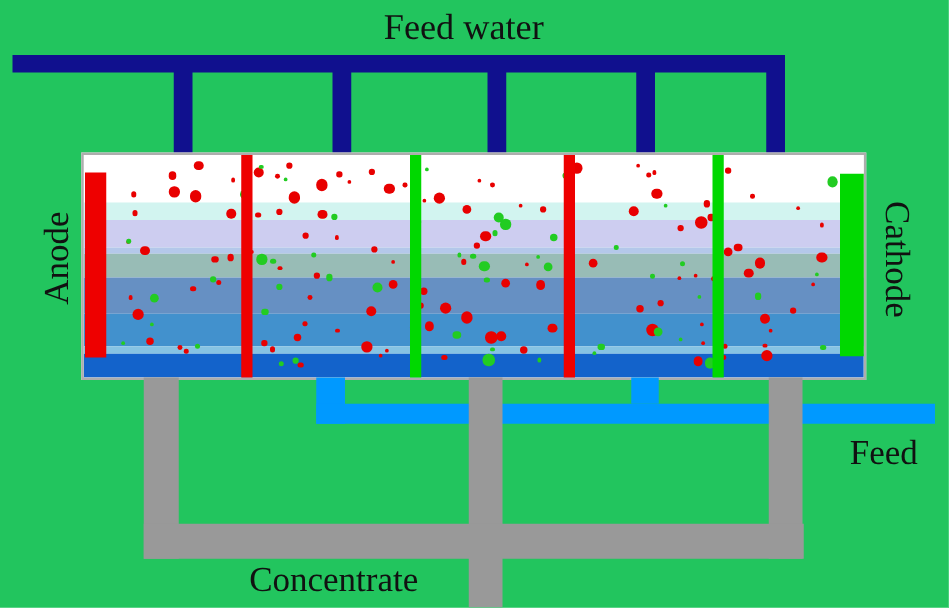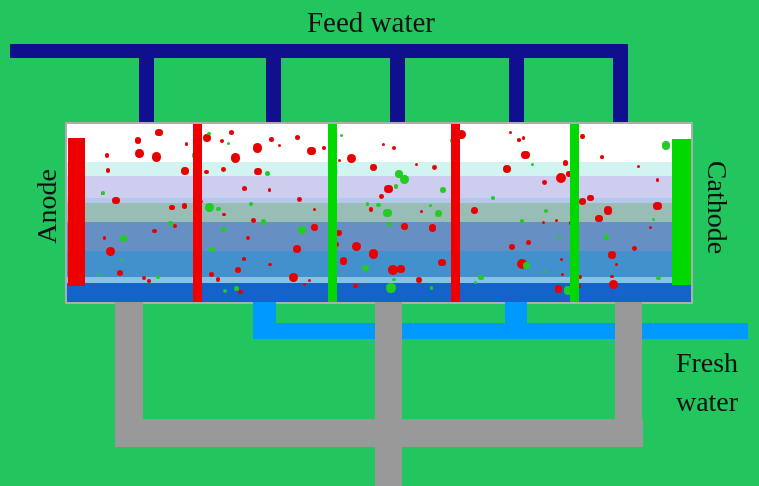--- a/index.html
+++ b/index.html
@@ -257,17 +257,17 @@
   <div class="abs fresh-drop-1" style="background-color: rgb(0, 153, 255);"></div>
   <div class="abs fresh-drop-2" style="background-color: rgb(0, 153, 255);"></div>
   <div class="abs fresh-h" style="background-color: rgb(0, 153, 255);"></div>
 
   <div class="abs conc-left" style="background-color: rgb(153, 153, 153);"></div>
   <div class="abs conc-center" style="background-color: rgb(153, 153, 153);"></div>
   <div class="abs conc-right" style="background-color: rgb(153, 153, 153);"></div>
   <div class="abs conc-h" style="background-color: rgb(153, 153, 153);"></div>
 
   <div class="lbl fresh-label">
-    <span>Fresh</span><br>
-    <span>water</span>
+    <span>Feed</span><br>
   </div>
+  <div class="lbl concentrate-label">Concentrate</div>
 
 </div>
 
 </body></html>

